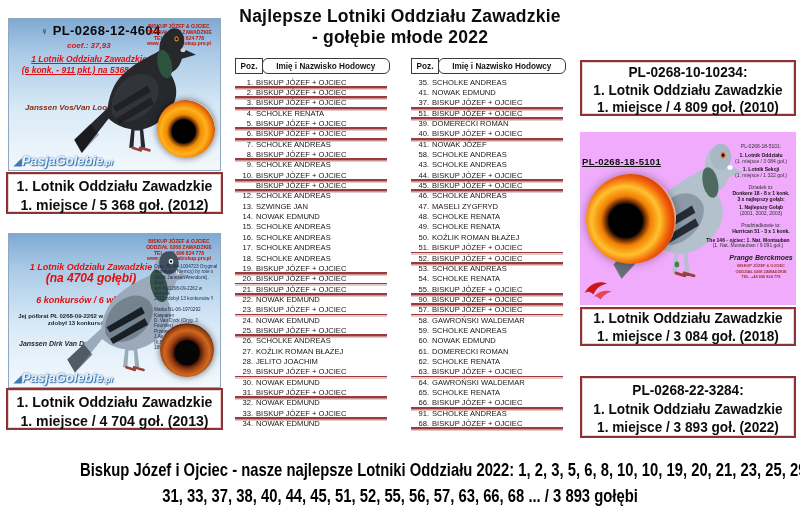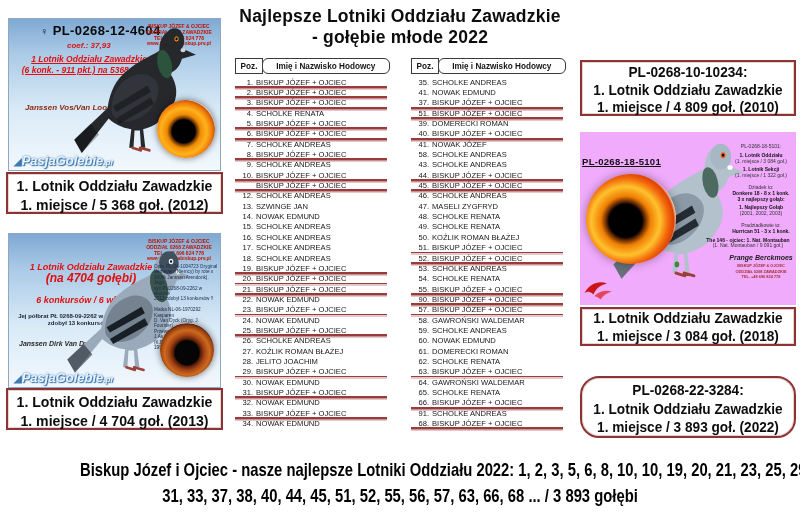--- a/index.html
+++ b/index.html
@@ -44,21 +44,21 @@
     background:radial-gradient(circle at 44% 52%, #000 0 24%, #5e2604 28%, #f07e04 36%, #ffc22e 50%, #f2680b 62%, #de4206 70%, #f8ead0 74%, #efd9b2 86%, #ffffff 88%);}
 
   
   .rbox{border:2px solid #8e3333;box-shadow:inset 0 0 0 1px rgba(190,130,130,.35);
         background:#fff;text-align:center;font-weight:bold;color:#0d0d0d;box-sizing:border-box;}
   .rbox .ln{white-space:nowrap;transform:scaleX(.94);transform-origin:50% 50%;}
   #cap1{left:6px;top:172px;width:217px;height:42px;font-size:15px;line-height:19px;padding-top:2px;}
   #cap2{left:6px;top:388px;width:217px;height:42px;font-size:15px;line-height:19px;padding-top:2px;}
   #boxA{left:580px;top:60px;width:216px;height:56px;font-size:14.5px;line-height:17.5px;padding-top:2px;}
   #boxB{left:580px;top:307px;width:216px;height:39px;font-size:14.5px;line-height:17.5px;padding-top:1px;}
-  #boxC{left:580px;top:376px;width:216px;height:62px;font-size:14.5px;line-height:18.5px;padding-top:3px;border-radius:19px;}
+  #boxC{left:580px;top:376px;width:216px;height:62px;font-size:14.5px;line-height:18.5px;padding-top:3px;}
 
   
   .tcol{top:58px;width:155px;}
   #table1{left:235px;}
   #table2{left:411px;}
   .thead{display:flex;height:16px;}
   .th{border:1.4px solid #3a3a3a;background:#fefefe;font-weight:bold;font-size:8.2px;
       display:flex;align-items:center;justify-content:center;box-sizing:border-box;color:#151515;}
   .thPos{width:28px;}
   .thName{flex:1;margin-left:-1.4px;border-radius:6px;}

